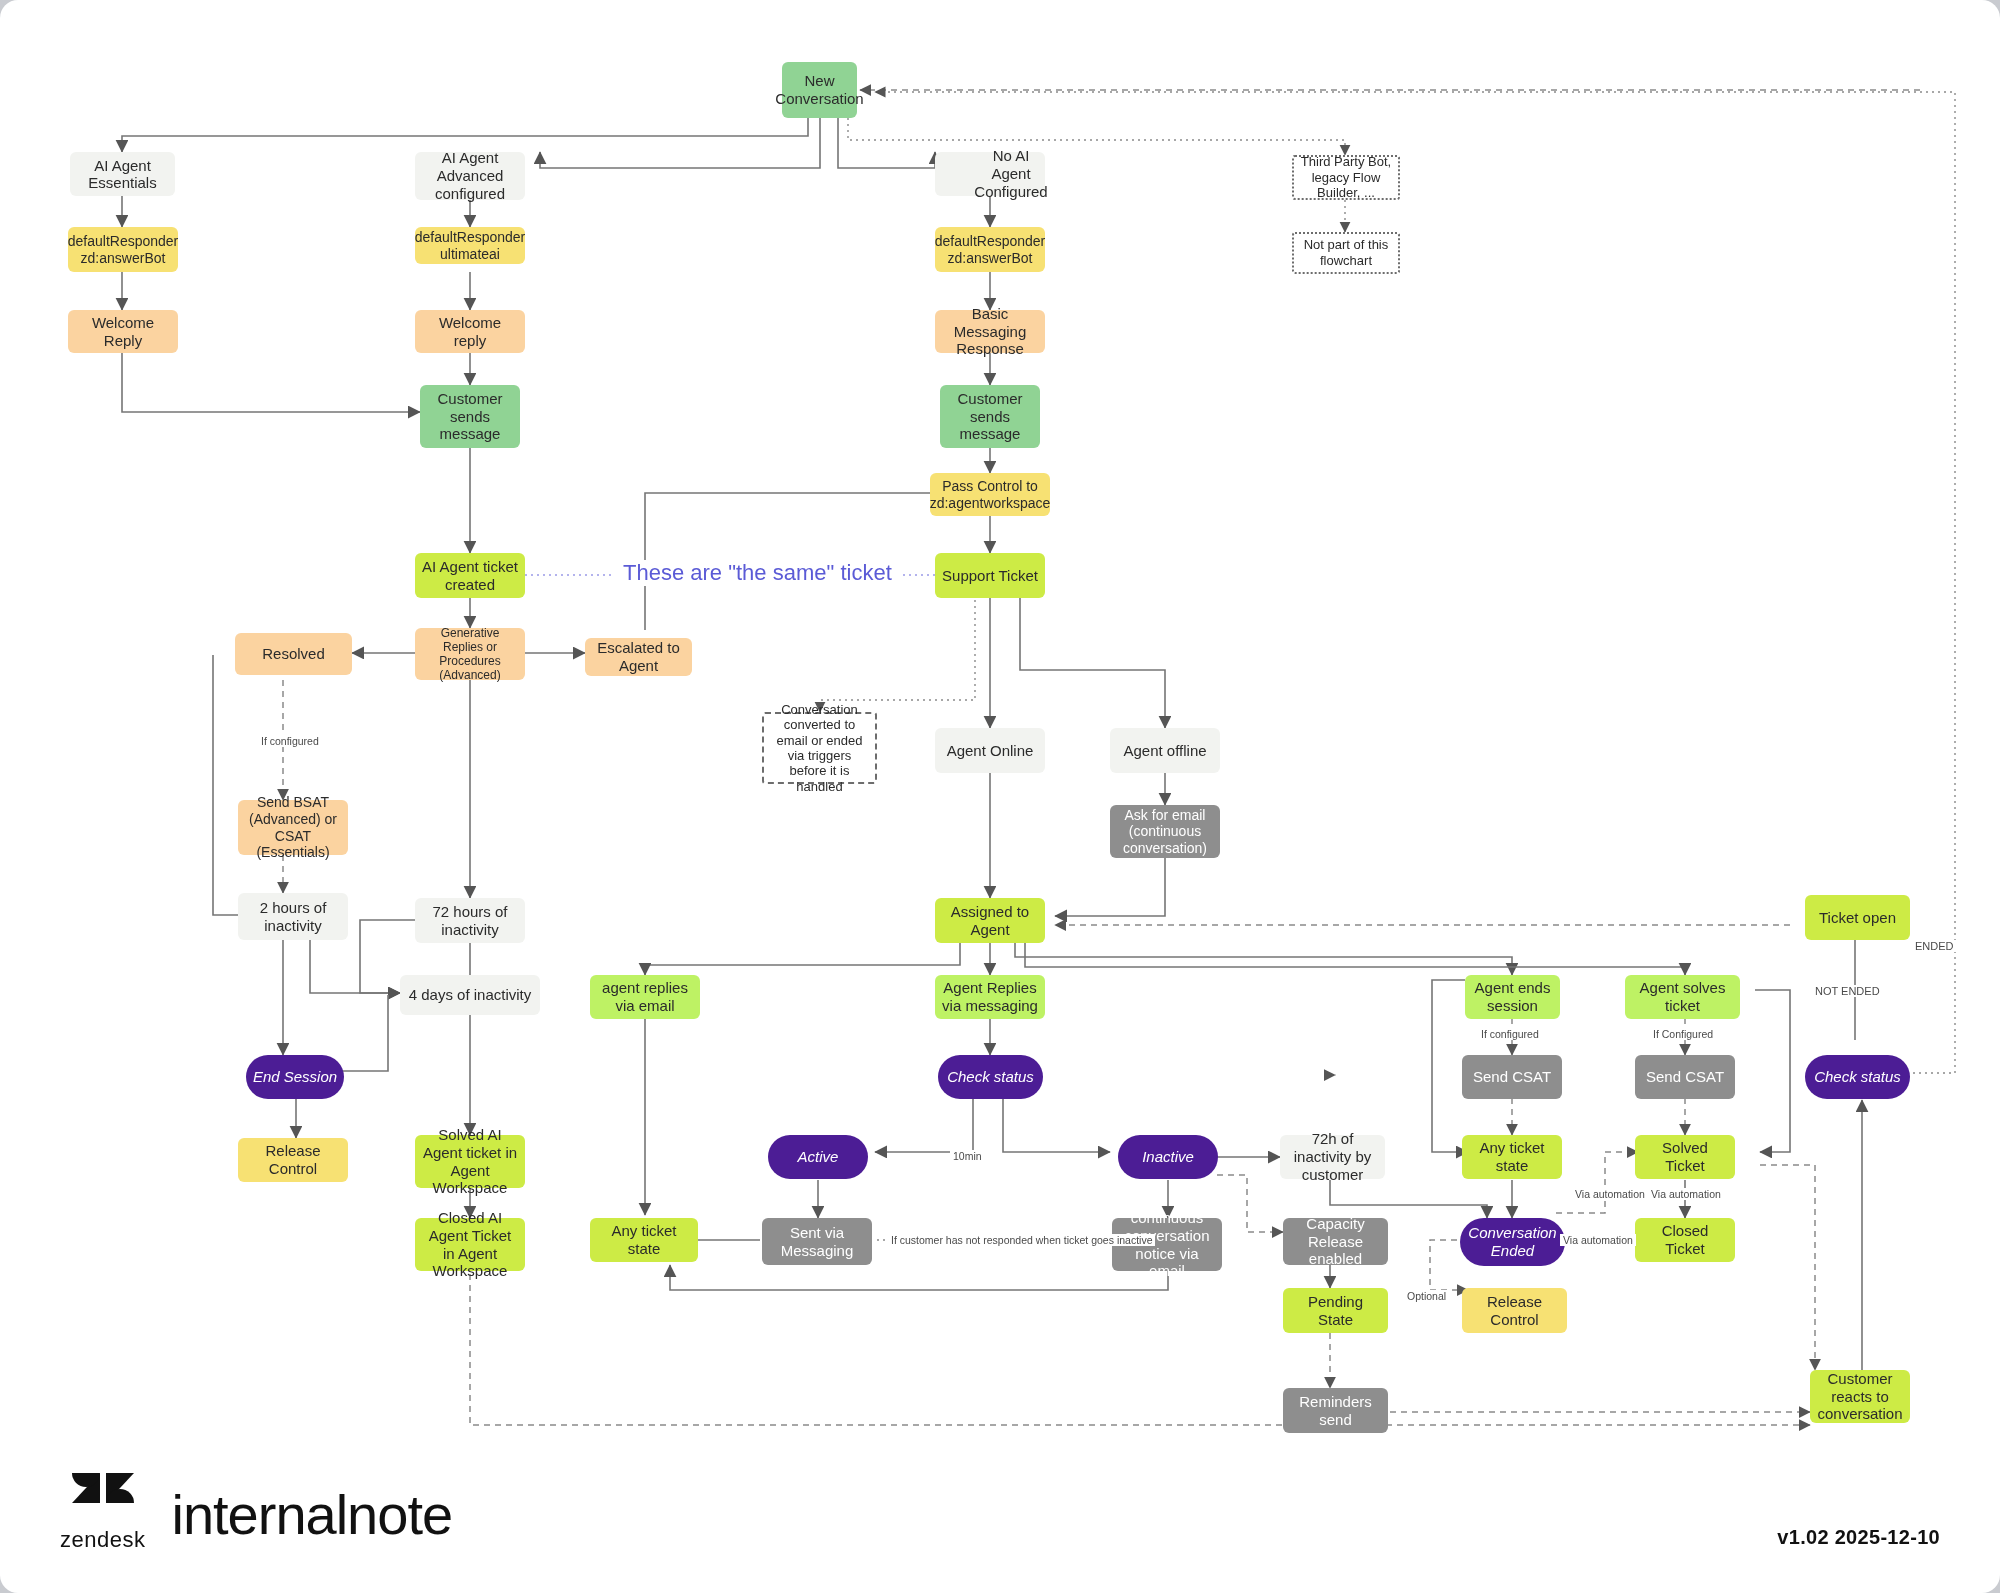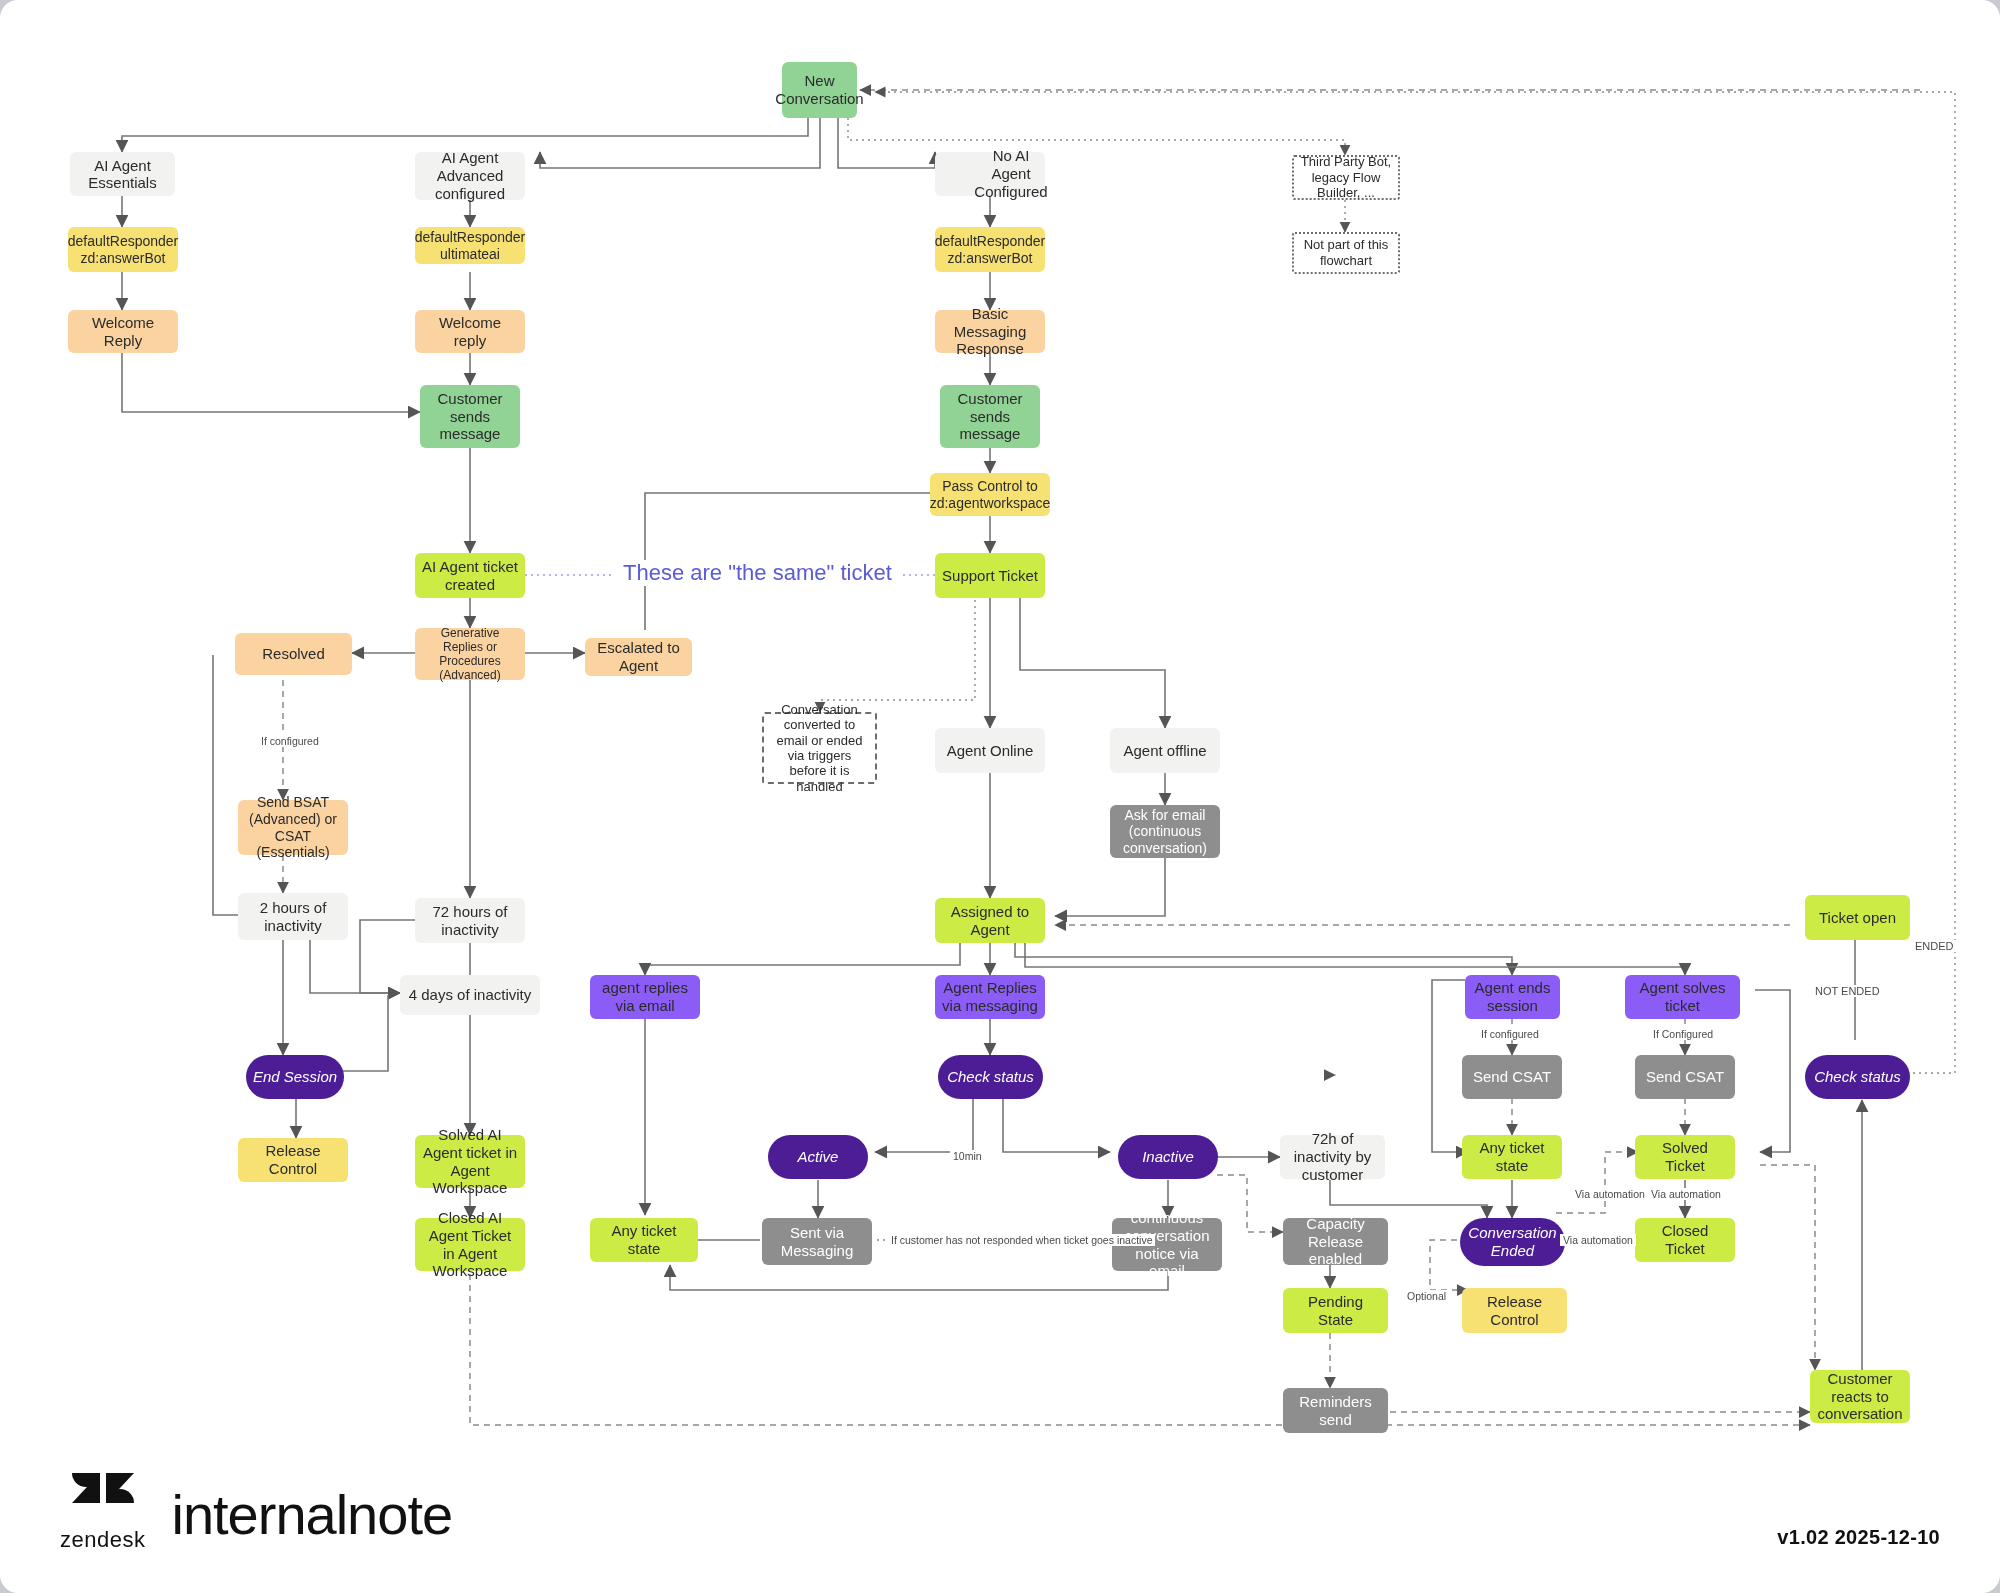--- a/index.html
+++ b/index.html
@@ -8,21 +8,21 @@
   #canvas{position:absolute;inset:0;}
   svg.edges{position:absolute;left:0;top:0;width:2000px;height:1593px;pointer-events:none;}
 
   .node{position:absolute;box-sizing:border-box;display:flex;align-items:center;justify-content:center;
         text-align:center;border-radius:6px;font-size:15px;line-height:1.18;color:#2b2b2b;padding:4px 6px;}
   .n-grey{background:#f2f3f0;}
   .n-yellow{background:#f7e173;}
   .n-orange{background:#fbd3a0;}
   .n-green{background:#90d394;}
   .n-lime{background:#cdeb45;}
-  .n-blue{background:#8b5cf6;}
+  .n-blue{background:#bef264;}
   .n-gray-solid{background:#8e8e8e;color:#ffffff;}
   .n-dark{background:#4c1d95;color:#ffffff;border-radius:26px;font-style:italic;}
   .n-dashed{background:#ffffff;border:2px dashed #6d6d6d;border-radius:3px;font-size:14px;}
   .n-dotted{background:#ffffff;border:2px dotted #6d6d6d;border-radius:3px;font-size:13px;line-height:1.2;}
 
   .edge-label{position:absolute;font-size:10.5px;color:#4a4a4a;background:#ffffff;padding:0 3px;white-space:nowrap;}
   .edge-label.big{font-size:11px;}
   .same-ticket{position:absolute;font-size:22px;color:#5b5bd6;white-space:nowrap;background:#ffffff;padding:0 8px;}
 
   #footer-left{position:absolute;left:60px;bottom:40px;display:flex;align-items:flex-end;gap:26px;}

